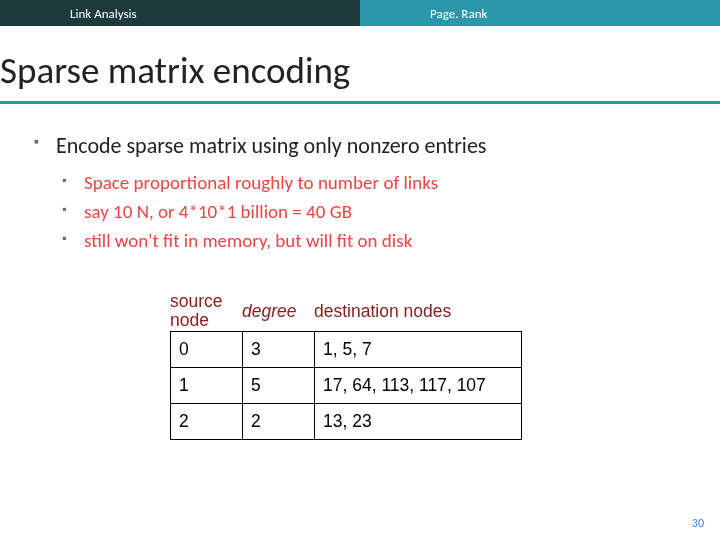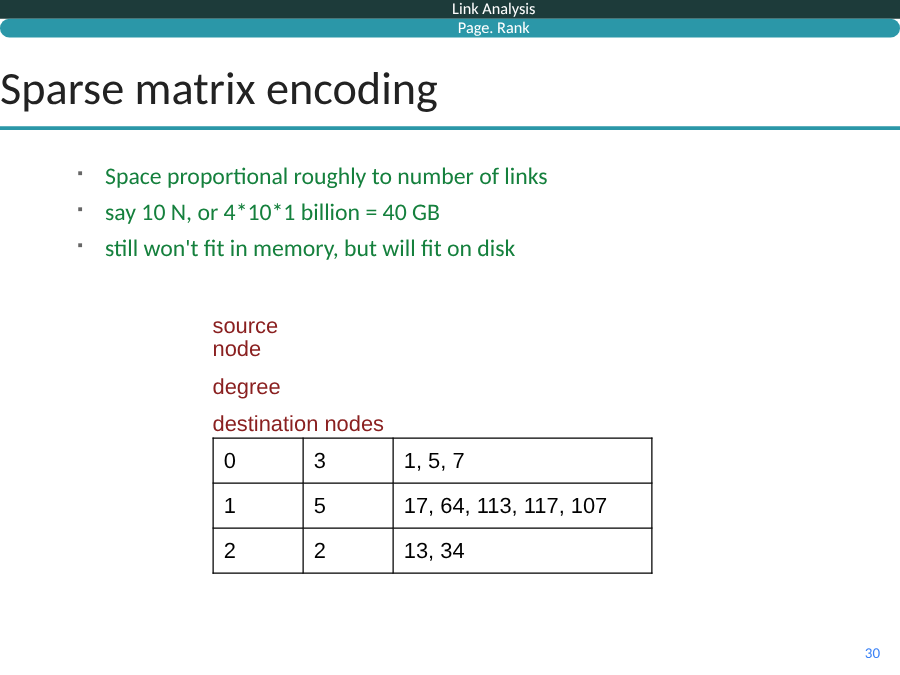--- a/index.html
+++ b/index.html
@@ -1,15 +1,15 @@
 <!DOCTYPE html>
 <html><head>
   <meta charset="utf-8">
   <style>
-    * { margin: 0; padding: 0; box-sizing: border-box; flex-direction: column; }
+    * { margin: 0; padding: 0; box-sizing: border-box; }
     body {
       width: 720px;
       height: 540px;
       background: #fff;
       font-family: "Segoe UI", Calibri, Arial, sans-serif;
       position: relative;
       overflow: hidden;
     }
     .header {
       display: flex;
@@ -25,21 +25,20 @@
       padding-left: 70px;
     }
     .header-right {
       flex: 1;
       background: #2b97a8;
       color: #fff;
       font-size: 13px;
       display: flex;
       align-items: center;
       padding-left: 70px;
-      border-radius: 10px;
     }
     .title {
       font-size: 37px;
       font-weight: 400;
       color: #222;
       padding: 22px 18px 8px 0;
     }
     .rule {
       height: 3px;
       background: #2b97a8;
@@ -58,21 +57,21 @@
     .bullet-l1::before {
       content: "▪";
       position: absolute;
       left: 0;
       top: 5px;
       font-size: 14px;
       color: #666;
     }
     .bullet-l2 {
       font-size: 19px;
-      color: #15803d;
+      color: #ef4444;
       padding: 2px 0 4px 0;
       position: relative;
       padding-left: 22px;
       margin-left: 28px;
     }
     .bullet-l2::before {
       content: "▪";
       position: absolute;
       left: 0;
       top: 4px;
@@ -83,21 +82,21 @@
       margin: 36px 0 0 170px;
       width: 352px;
     }
     .table-headers {
       display: flex;
       font-family: Arial, sans-serif;
       font-size: 17.5px;
       color: #8a2020;
     }
     .th1 { width: 72px; line-height: 1.1; }
-    .th2 { width: 72px; padding-top: 9px; }
+    .th2 { width: 72px; padding-top: 9px; font-style: italic; }
     .th3 { flex: 1; padding-top: 9px; }
     table {
       border-collapse: collapse;
       width: 100%;
       font-family: Arial, sans-serif;
       font-size: 17.5px;
       color: #000;
     }
     td {
       border: 1.5px solid #000;
@@ -124,20 +123,21 @@
   </div>
   <div class="header-right">
     <span>Page. Rank</span>
   </div>
 </div>
 
 <div class="title">Sparse matrix encoding</div>
 <div class="rule"></div>
 
 <div class="bullets">
+  <div class="bullet-l1">Encode sparse matrix using only nonzero entries</div>
   <div class="bullet-l2">Space proportional roughly to number of links</div>
   <div class="bullet-l2">say 10 N, or 4*10*1 billion = 40 GB</div>
   <div class="bullet-l2">still won't fit in memory, but will fit on disk</div>
 </div>
 
 <div class="table-wrap">
   <div class="table-headers">
     <div class="th1">source node</div>
     <div class="th2">degree</div>
     <div class="th3">destination nodes</div>
@@ -150,19 +150,19 @@
       <td>1, 5, 7</td>
     </tr>
     <tr>
       <td class="c1">1</td>
       <td class="c2">5</td>
       <td>17, 64, 113, 117, 107</td>
     </tr>
     <tr>
       <td class="c1">2</td>
       <td class="c2">2</td>
-      <td>13, 34</td>
+      <td>13, 23</td>
     </tr>
   </tbody>
     </table>
 </div>
 
 <div class="slide-num">30</div>
 
 </body></html>

